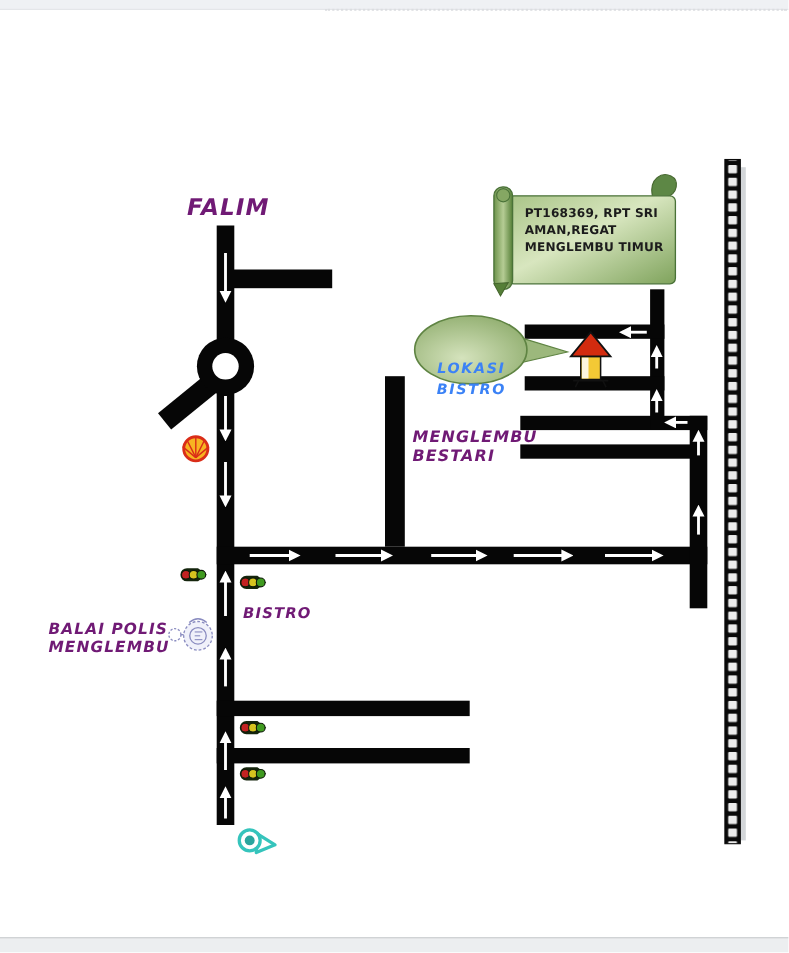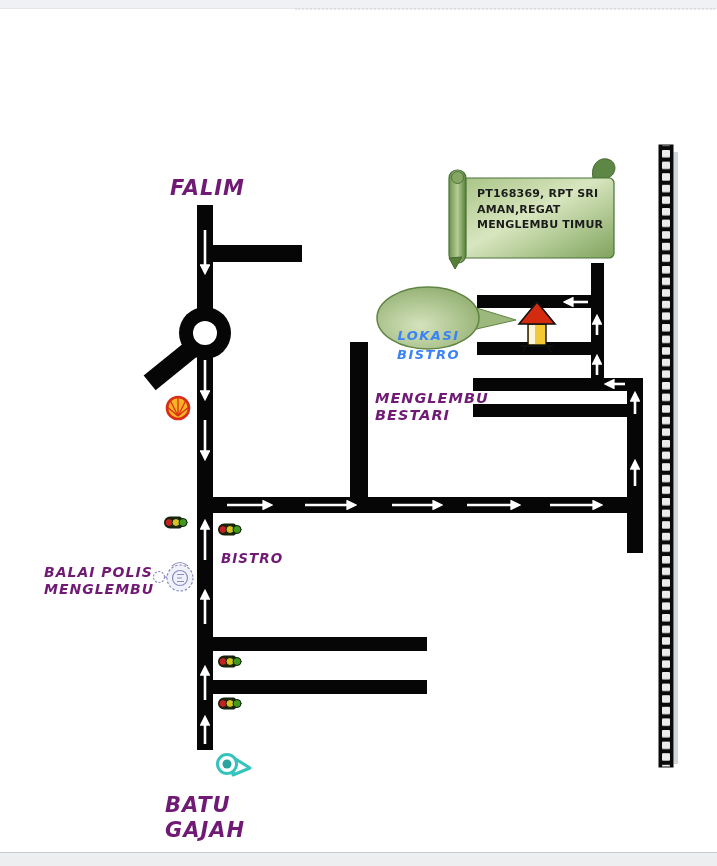--- a/index.html
+++ b/index.html
@@ -172,24 +172,20 @@
     <span class="line">BESTARI</span>
   </div>
 
   <div class="map-label lbl-bistro">BISTRO</div>
 
   <div class="map-label lbl-bp">
     <span class="line">BALAI POLIS</span>
     <span class="line">MENGLEMBU</span>
   </div>
 
-  <div class="map-label lbl-bg">
-    <span class="line">BATU</span>
-    <span class="line">GAJAH</span>
-  </div>
 
   <div class="scroll-text">
     <span class="line">PT168369, RPT SRI</span>
     <span class="line">AMAN,REGAT</span>
     <span class="line">MENGLEMBU TIMUR</span>
   </div>
 
   <div class="bubble-text">
     <span class="line">LOKASI</span>
     <span class="line">BISTRO</span>

